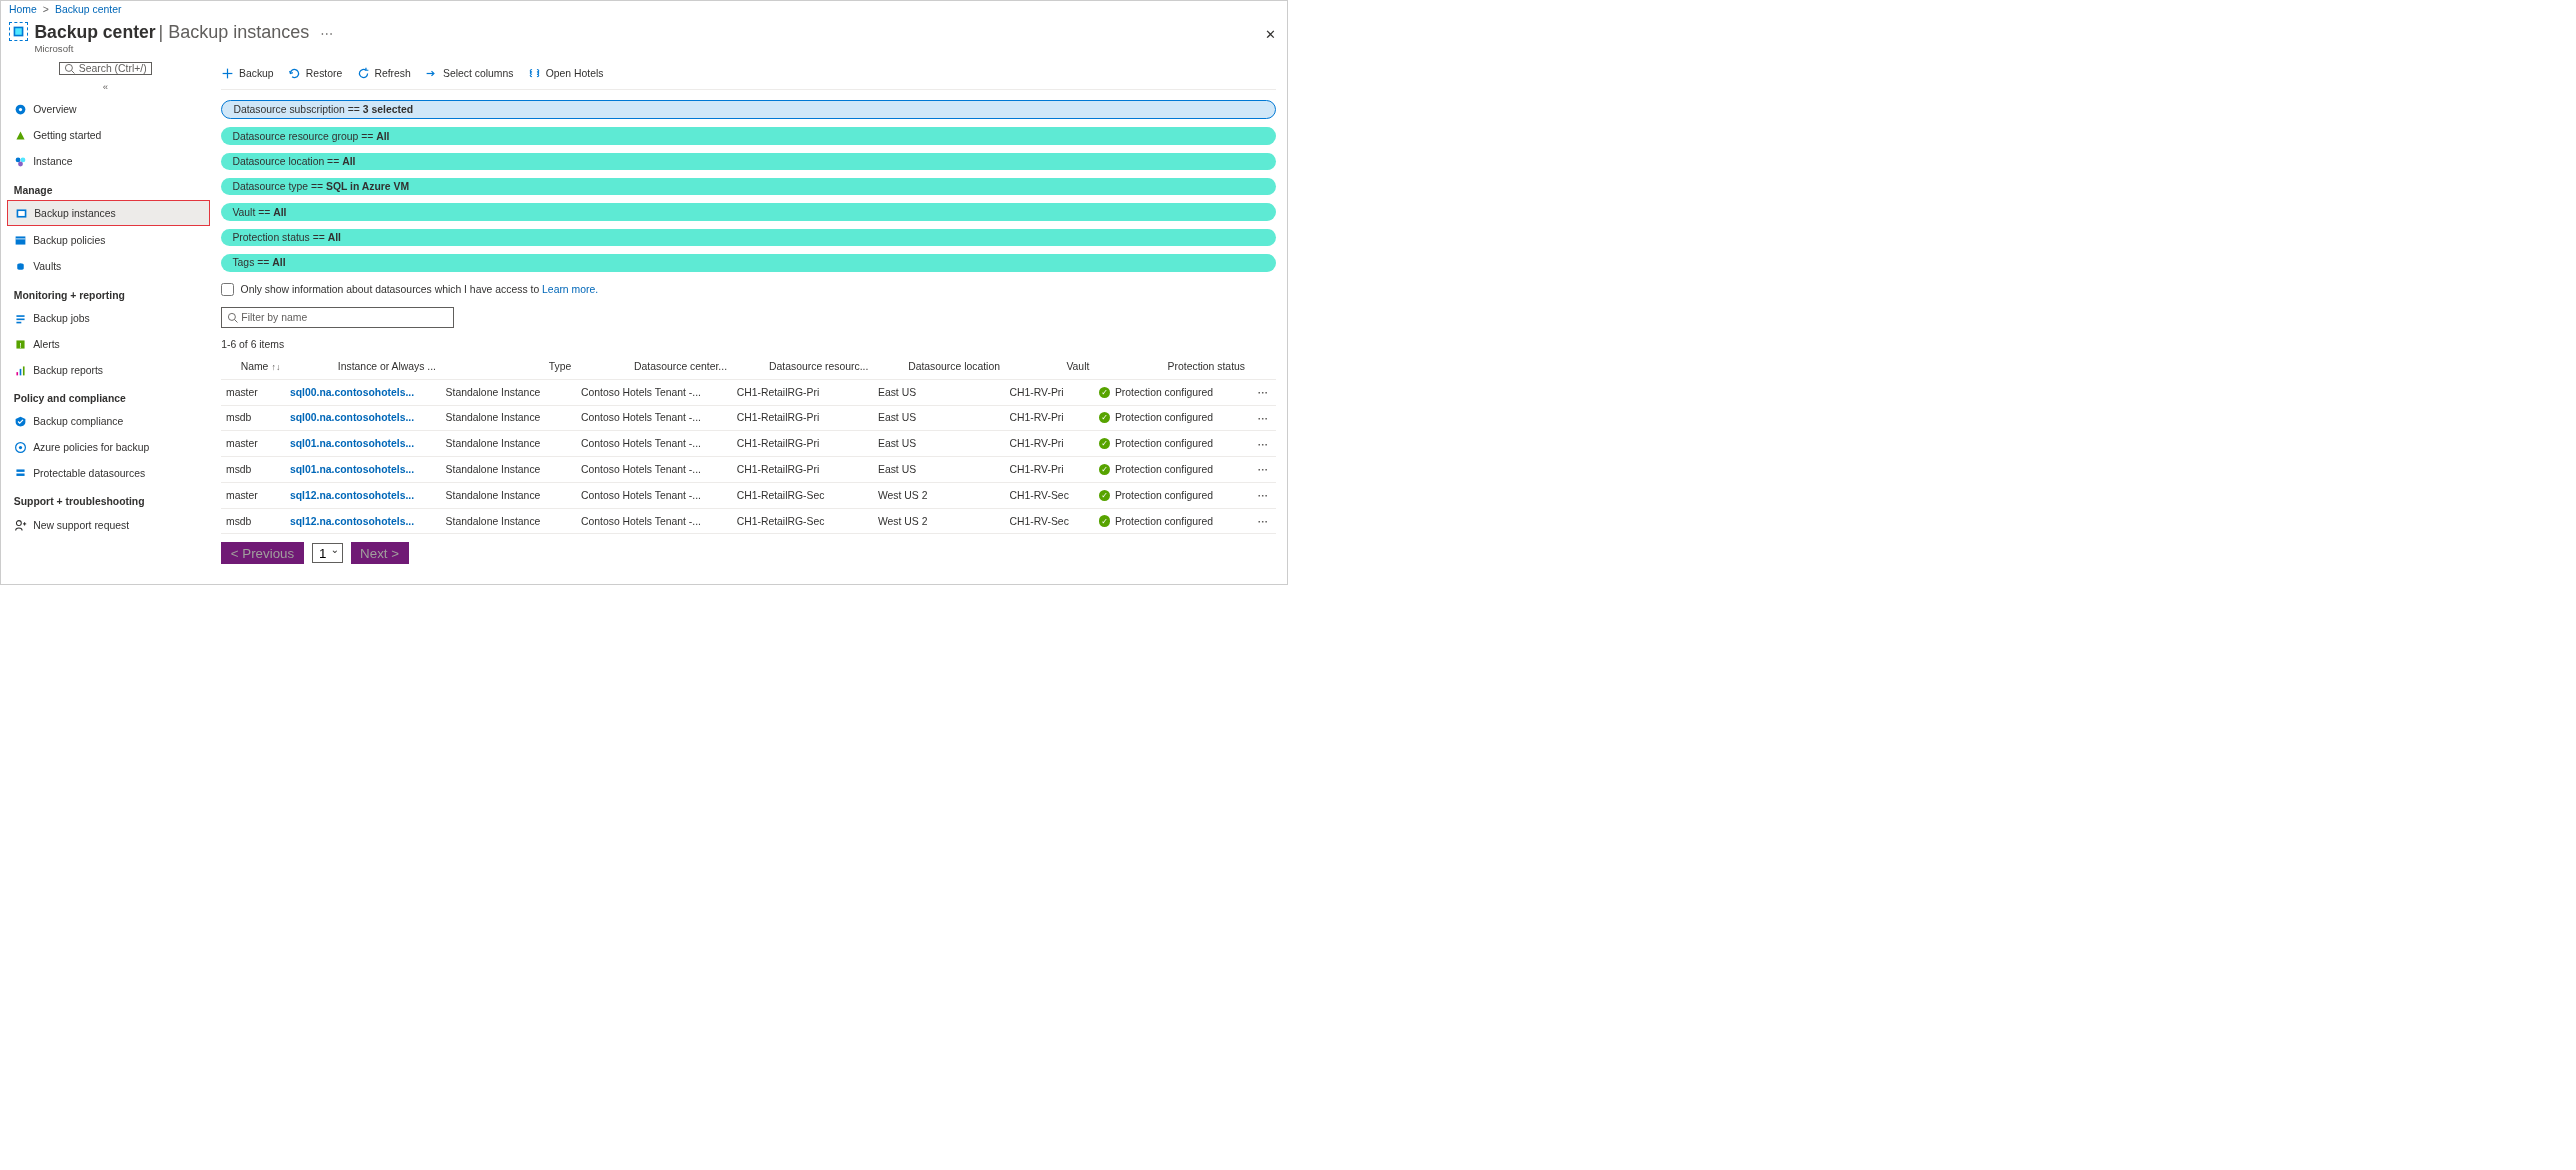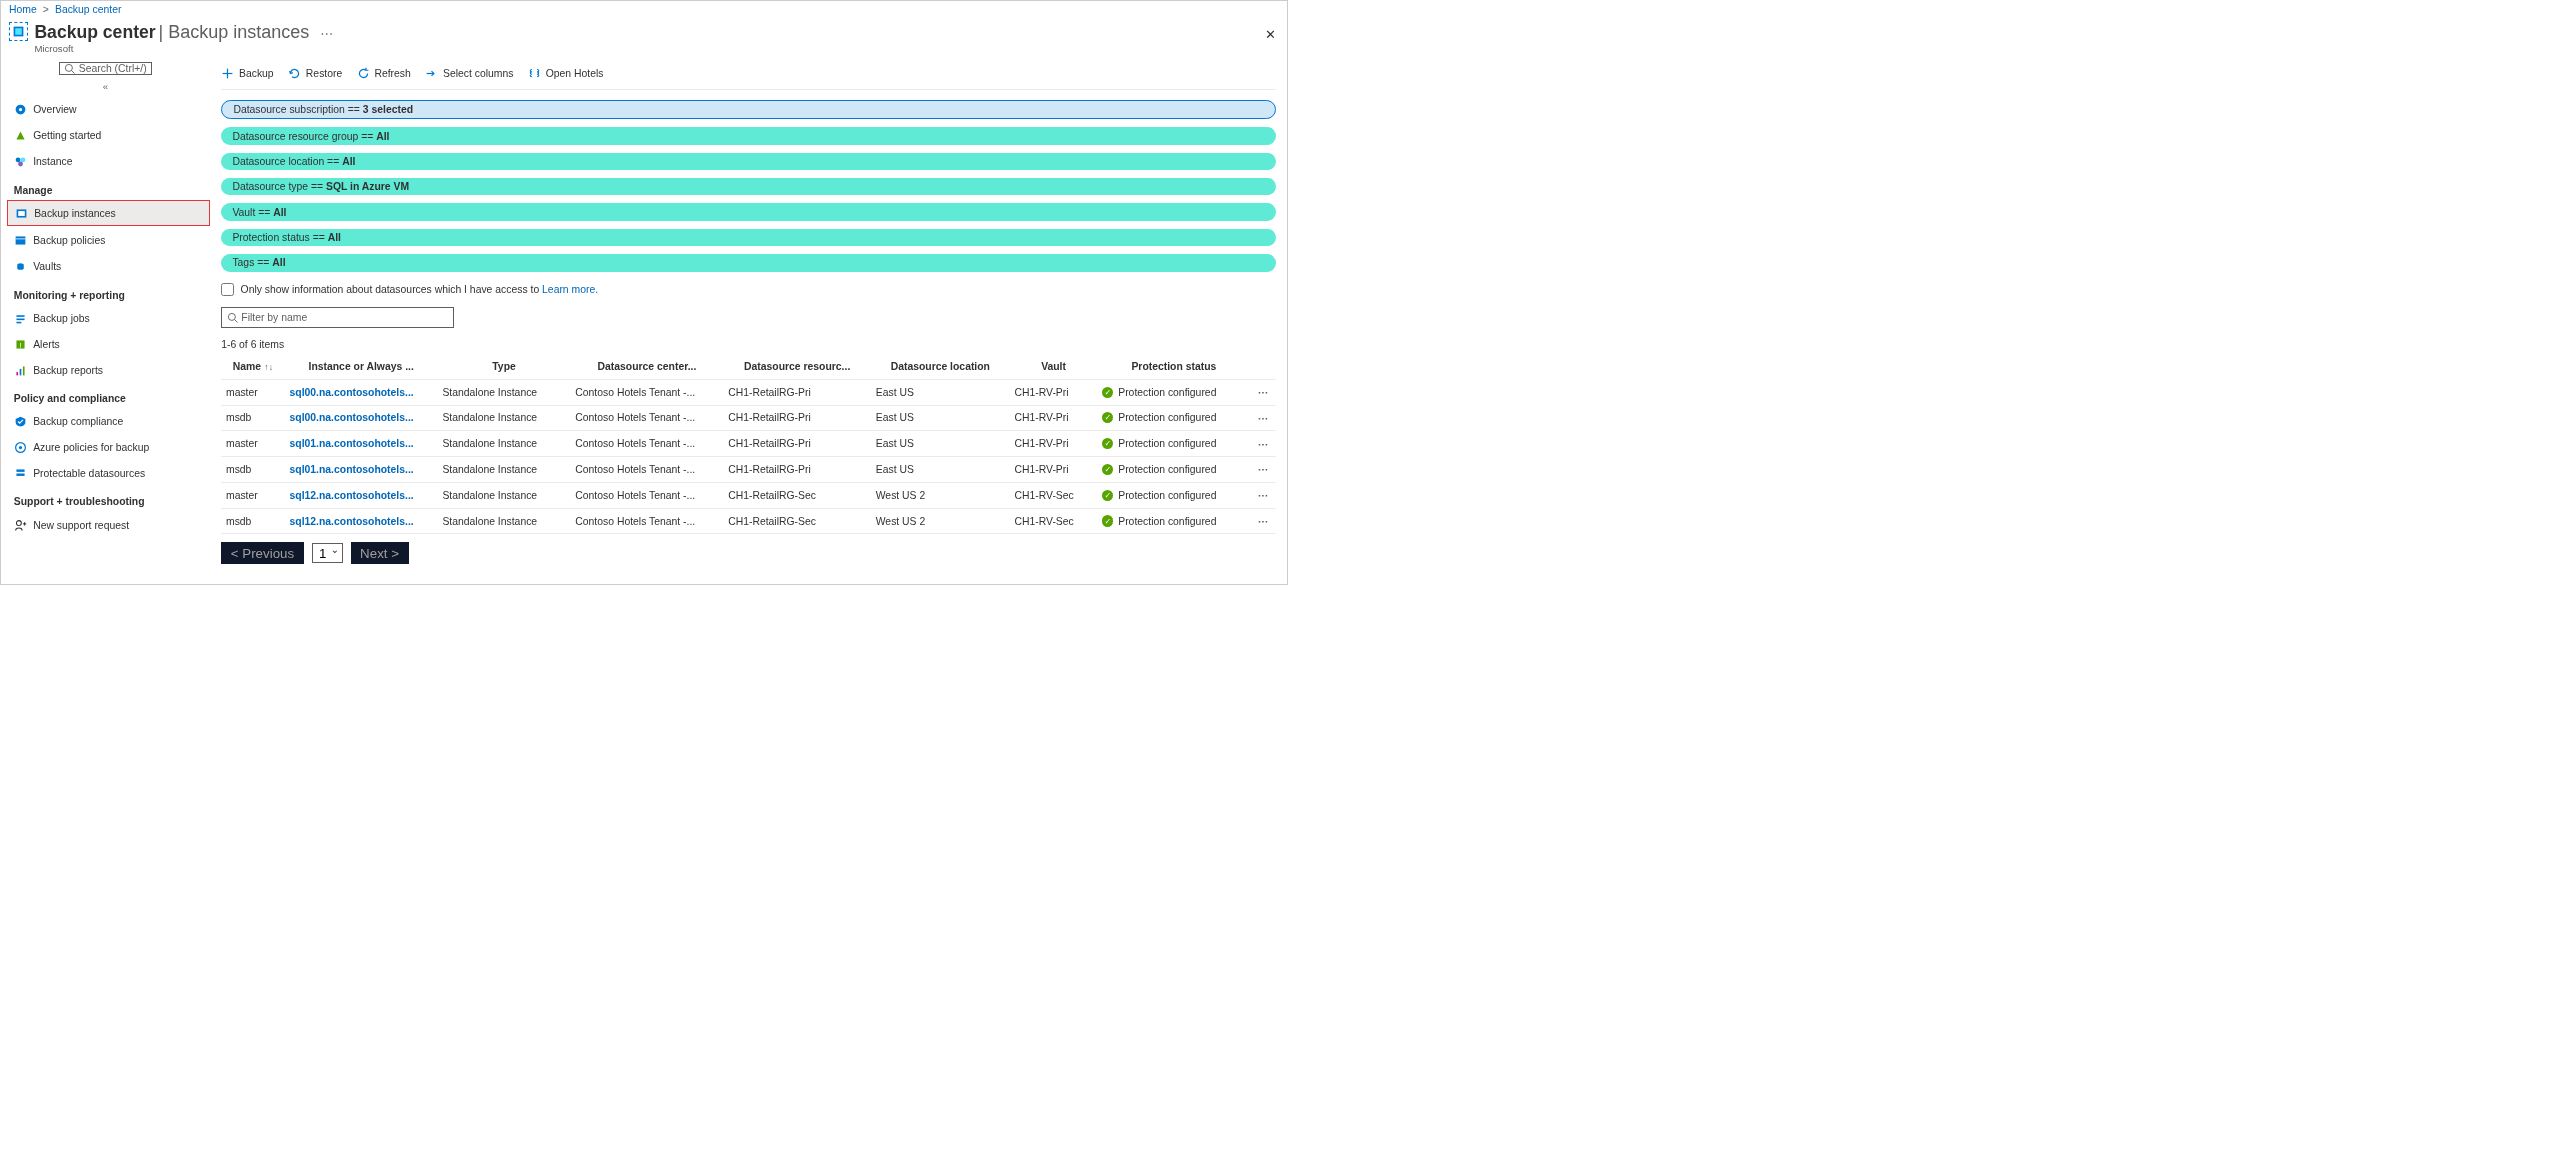--- a/index.html
+++ b/index.html
@@ -35,30 +35,30 @@
   .pill { background: #5eead4; border-radius: 11.2px; padding: 3.2px 11.2px; font-size: 10.4px; color: #323130; cursor:pointer; white-space:nowrap; }
   .pill.active { background: #d0e7f8; border: 0.8px solid #0078d4; }
   .pill b { font-weight: 600; }
   .checkbox-row { display: flex; align-items: center; gap: 6.4px; padding: 4.8px 0 11.2px 0; }
   .checkbox-row input { width:13px; height:13px; }
   .checkbox-row a { color: #0067b8; text-decoration:none; }
   .filter-input { border: 0.8px solid #605e5c; height: 21px; display:flex; align-items:center; padding:0 4.8px; width:233px; color:#605e5c; margin-bottom:11.2px; }
   .filter-input svg { width:11.2px; height:11.2px; margin-right:3.2px; }
   .count-label { font-size: 10.4px; margin-bottom: 4.8px; }
   table { width: 100%; border-collapse: collapse; font-size: 10.4px; }
-  th { text-align: center; font-weight: 700; border-bottom: 0.8px solid #edebe9; padding: 6.4px 4.8px; white-space: nowrap; }
+  th { text-align: right; font-weight: 400; border-bottom: 0.8px solid #edebe9; padding: 6.4px 4.8px; white-space: nowrap; }
   th .sort { font-size:8.8px; margin-left:3.2px; color:#605e5c; }
   td { border-bottom: 0.8px solid #edebe9; padding: 6.4px 4.8px; white-space: nowrap; overflow:hidden; text-overflow: ellipsis; max-width: 120px; }
   td.link { color: #0067b8; font-weight:600; cursor:pointer; }
   .status-cell { display:flex; align-items:center; gap:4.8px; }
   .status-icon { width:11.2px; height:11.2px; background:#57a300; border-radius:50%; display:flex; align-items:center; justify-content:center; }
   .status-icon::after { content:"✓"; color:#fff; font-size:8px; }
   .row-menu { cursor:pointer; color:#605e5c; font-weight:bold; text-align:center; }
   .pager { display:flex; align-items:center; gap:8px; padding:8px 0; }
-  .pager-btn { background:#0f172a; border:none; padding:3.2px 9.6px; color:#a19f9d; cursor:default; }
+  .pager-btn { background:#701a75; border:none; padding:3.2px 9.6px; color:#a19f9d; cursor:default; }
   .pager-select { border:0.8px solid #605e5c; padding:1.6px 14.4px 1.6px 6.4px; appearance:none; background:#fff; position:relative; }
   .pager-select-wrap { position:relative; display:inline-block; }
   .pager-select-wrap::after { content:"⌄"; position:absolute; right:3.2px; top:0; pointer-events:none; }
 </style>
 </head>
 <body>
 
 <div class="page">
 
   <div class="breadcrumb">

